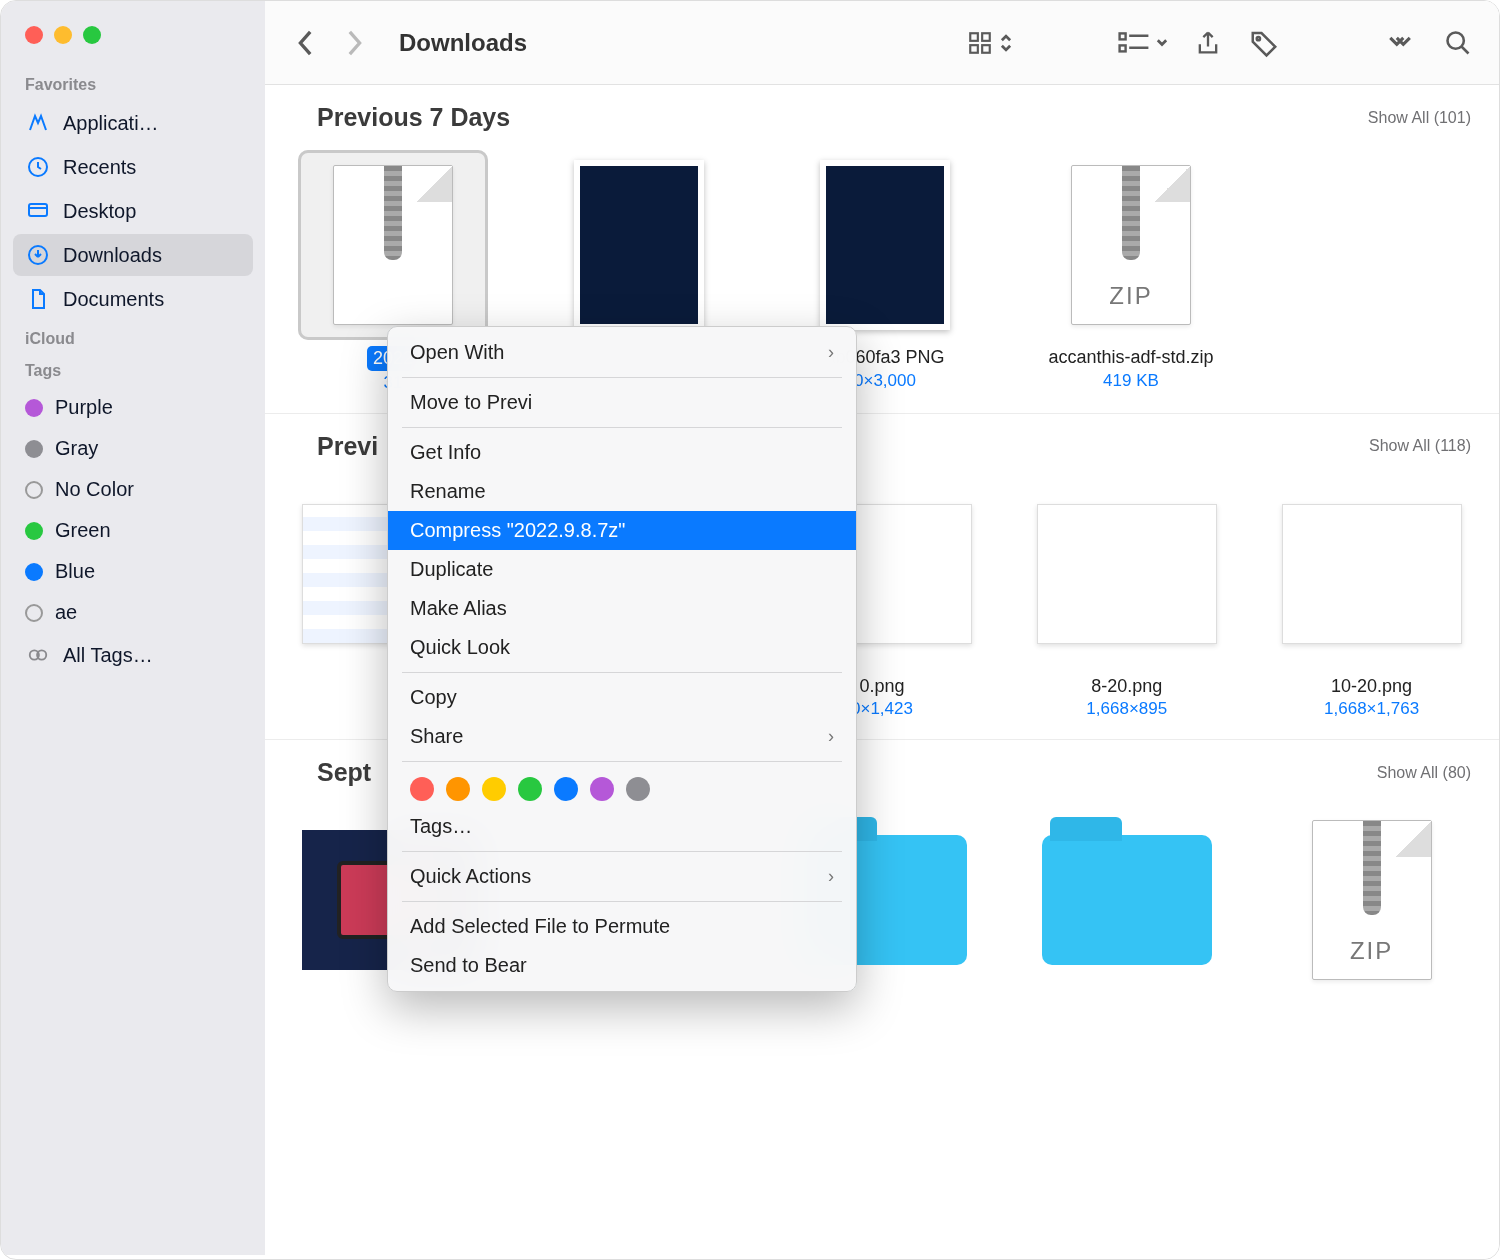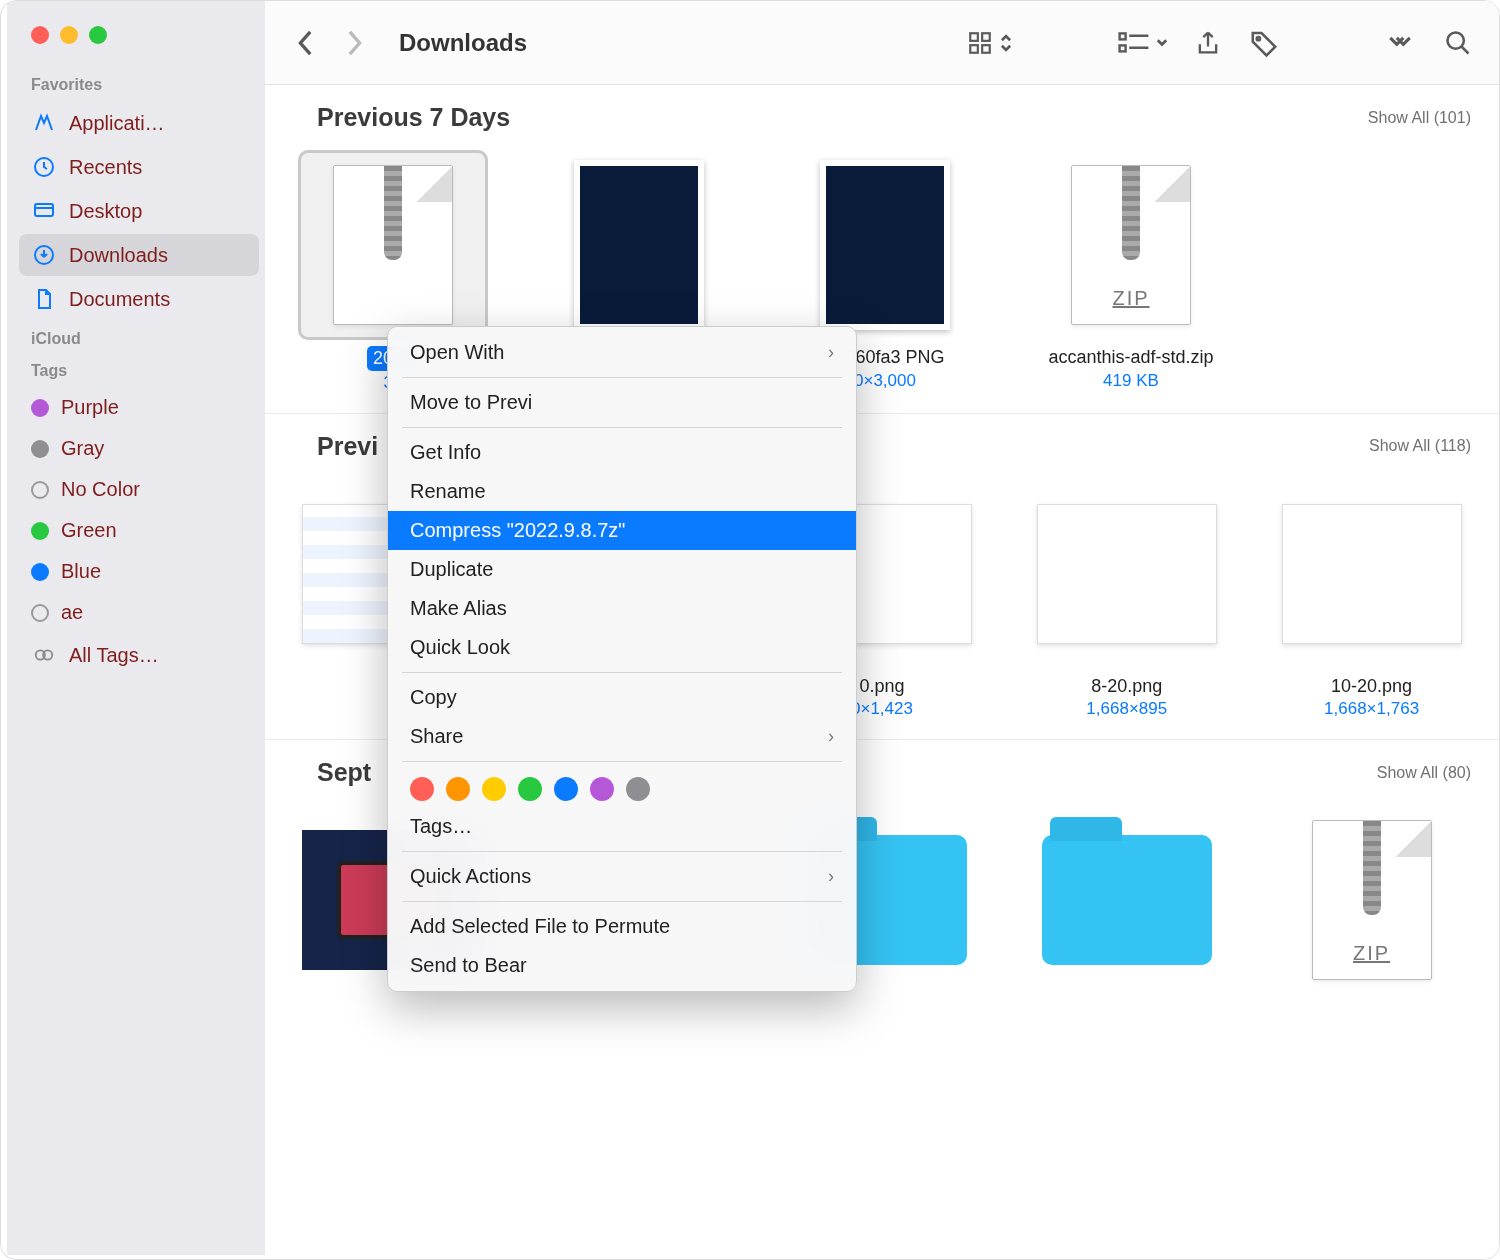--- a/index.html
+++ b/index.html
@@ -1,23 +1,23 @@
 <!DOCTYPE html>
 <html><head>
 <meta charset="utf-8">
 <style>
 * { box-sizing: border-box; margin: 0; padding: 0; font-family: -apple-system, "Helvetica Neue", Arial, sans-serif; -webkit-font-smoothing: antialiased; }
 html,body { width: 1500px; height: 1260px; }
 .win { width: 1500px; height: 1260px; background:#fff; border-radius:16px; overflow:hidden; position:relative; border:1px solid #ddd;}
-.sidebar { position:absolute; left:0; top:0; bottom:4px; width:264px; background:#eaeaee; padding-top:20px;margin-left:6px; }
+.sidebar { position:absolute; left:0; top:0; bottom:4px; width:264px; background:#eaeaee; padding-top:20px; }
 .traffic { display:flex; gap:11px; padding:5px 0 24px 24px; }
 .dot { width:18px; height:18px; border-radius:50%; }
 .dot.red{background:#ff5f57;} .dot.yellow{background:#febc2e;} .dot.green{background:#28c840;}
 .sb-section { font-size:16px; color:#8a8a8e; font-weight:600; padding:8px 24px 6px; }
-.sb-item { display:flex; align-items:center; gap:12px; padding:8px 12px; margin:2px 12px; border-radius:8px; font-size:20px; color:#7f1d1d; cursor:default; }
+.sb-item { display:flex; align-items:center; gap:12px; padding:8px 12px; margin:2px 12px; border-radius:8px; font-size:20px; color:#0f172a; cursor:default; }
 .sb-item.sel { background:#d6d6da; }
 .sb-icon { width:26px; height:26px; display:flex; align-items:center; justify-content:center; color:#0a7aff; }
 .tag-dot { width:18px; height:18px; border-radius:50%; border:2px solid transparent; }
 .tag-dot.hollow { background:transparent; border:2px solid #999; }
 
 .main { position:absolute; left:264px; top:0; right:0; bottom:0; background:#fff; }
 .toolbar { height:84px; border-bottom:1px solid #e2e2e2; display:flex; align-items:center; padding:0 24px; gap:22px; background:#fbfbfb;}
 .tb-nav { display:flex; gap:14px; color:#9b9b9b; }
 .tb-title { font-size:24px; font-weight:700; color:#333; margin-left:6px; flex:0 0 auto;}
 .spacer{flex:1;}
@@ -42,21 +42,21 @@
 .ctx-item.hl { background:#0a7aff; color:#fff; }
 .ctx-sep { height:1px; background:#d6d6d8; margin:5px 14px;}
 .ctx-tags { display:flex; gap:12px; padding:10px 22px 6px;}
 .ctx-tagdot{width:24px;height:24px;border-radius:50%;}
 .chev { font-size:18px; color:#777; }
 
 
 .doc-page { width:120px;height:160px;background:#fff;border:1px solid #bbb;border-radius:2px;position:relative;box-shadow:0 2px 4px rgba(0,0,0,0.08);}
 .doc-page .fold{position:absolute;top:0;right:0;width:36px;height:36px;background:linear-gradient(135deg,#fff 0 50%,#ddd 50% 100%);}
 .doc-page .zipper{position:absolute;left:50%;top:0;transform:translateX(-50%);width:18px;height:94px;background:repeating-linear-gradient(180deg,#888 0 5px,#aaa 5px 10px);border-radius:0 0 8px 8px;}
-.doc-page .ziptxt{position:absolute;left:0;right:0;bottom:14px;text-align:center;font-size:20px;color:#777;letter-spacing:2px;text-decoration:underline;}
+.doc-page .ziptxt{position:absolute;left:0;right:0;bottom:14px;text-align:center;font-size:24px;color:#777;letter-spacing:2px;}
 .folder { width:170px;height:130px;background:#35c3f4;border-radius:10px;position:relative;}
 .folder::before{content:"";position:absolute;top:-18px;left:8px;width:72px;height:24px;background:#2fb7e8;border-radius:6px 6px 0 0;}
 .imgthumb { width:130px;height:170px;background:#0a1b3a;border:6px solid #fff;box-shadow:0 2px 6px rgba(0,0,0,0.25);}
 .shotthumb{width:180px;height:140px;background:#fff;border:1px solid #ddd;box-shadow:0 2px 5px rgba(0,0,0,0.12);}
 .desk{width:180px;height:140px;background:#16244a;display:flex;align-items:center;justify-content:center;}
 .desk .mon{width:110px;height:78px;background:#cc3b58;border:4px solid #222;border-radius:6px;}
 svg{display:block;}
 </style>
 </head>
 <body>

